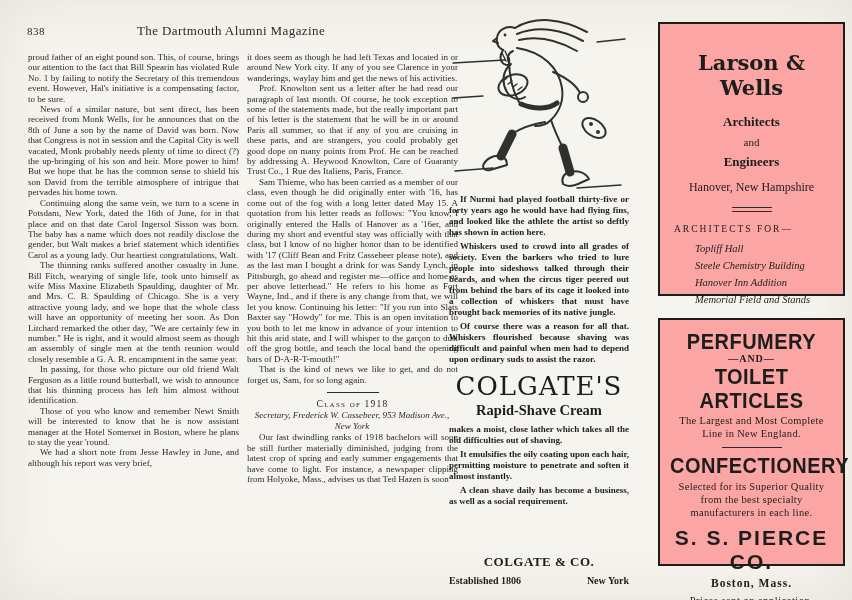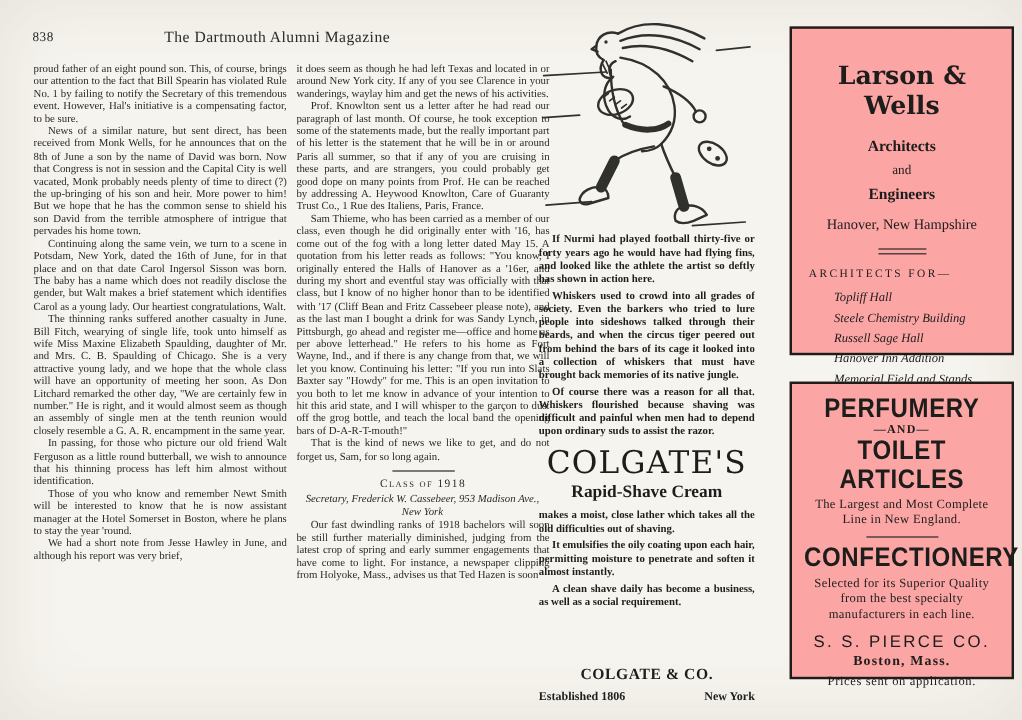--- a/index.html
+++ b/index.html
@@ -58,22 +58,22 @@
   .dbl-rule{width:40px;height:3px;border-top:1px solid #2a2a28;border-bottom:1px solid #2a2a28;
     margin:12px auto;}
   .arch-for{font-size:9.5px;letter-spacing:2px;margin:2px 0 6px 1px;}
   .projects div{font-style:italic;font-size:10.5px;line-height:17px;padding-left:22px;}
   .box-pierce{top:318px;height:248px;padding:10px 10px;text-align:center;}
   .big-caps{font-family:"Liberation Sans","DejaVu Sans",sans-serif;font-weight:bold;
     font-size:20px;letter-spacing:.5px;line-height:22px;transform:scaleY(1.12);}
   .and-sep{font-size:10px;font-weight:bold;line-height:14px;letter-spacing:1px;}
   .ad-desc{font-size:10.5px;line-height:13px;margin-top:4px;letter-spacing:.3px;}
   .short-rule{width:60px;border-top:1px solid #2a2a28;margin:7px auto 6px auto;}
-  .pierce-name{font-family:"Liberation Sans","DejaVu Sans",sans-serif;font-weight:normal;
-    font-size:14px;letter-spacing:2px;margin-top:7px;}
+  .pierce-name{font-family:"Liberation Sans","DejaVu Sans",sans-serif;font-weight:bold;
+    font-size:21px;letter-spacing:2px;margin-top:7px;}
   .pierce-city{font-size:11.5px;font-weight:bold;margin-top:3px;letter-spacing:1px;}
   .pierce-note{font-size:10.5px;margin-top:6px;letter-spacing:.5px;}
 </style>
 </head>
 <body>
 
 <div class="spread">
 
   <span class="pagenum">838</span>
   <h1 class="mag-title">The Dartmouth Alumni Magazine</h1>
@@ -175,21 +175,20 @@
     <div class="larson-name">Larson &amp; Wells</div>
     <div class="larson-line">Architects</div>
     <div class="larson-line small">and</div>
     <div class="larson-line">Engineers</div>
     <div class="larson-loc">Hanover, New Hampshire</div>
     <div class="dbl-rule"></div>
     <div class="arch-for">ARCHITECTS FOR—</div>
     <div class="projects">
         <div>Topliff Hall</div>
         <div>Steele Chemistry Building</div>
-        <div>Russell Sage Hall</div>
         <div>Hanover Inn Addition</div>
         <div>Memorial Field and Stands</div>
       </div>
   </div>
 
   <div class="adbox box-pierce">
     <div class="big-caps">PERFUMERY</div>
     <div class="and-sep">—AND—</div>
     <div class="big-caps">TOILET ARTICLES</div>
     <div class="ad-desc">The Largest and Most Complete Line in New England.</div>

